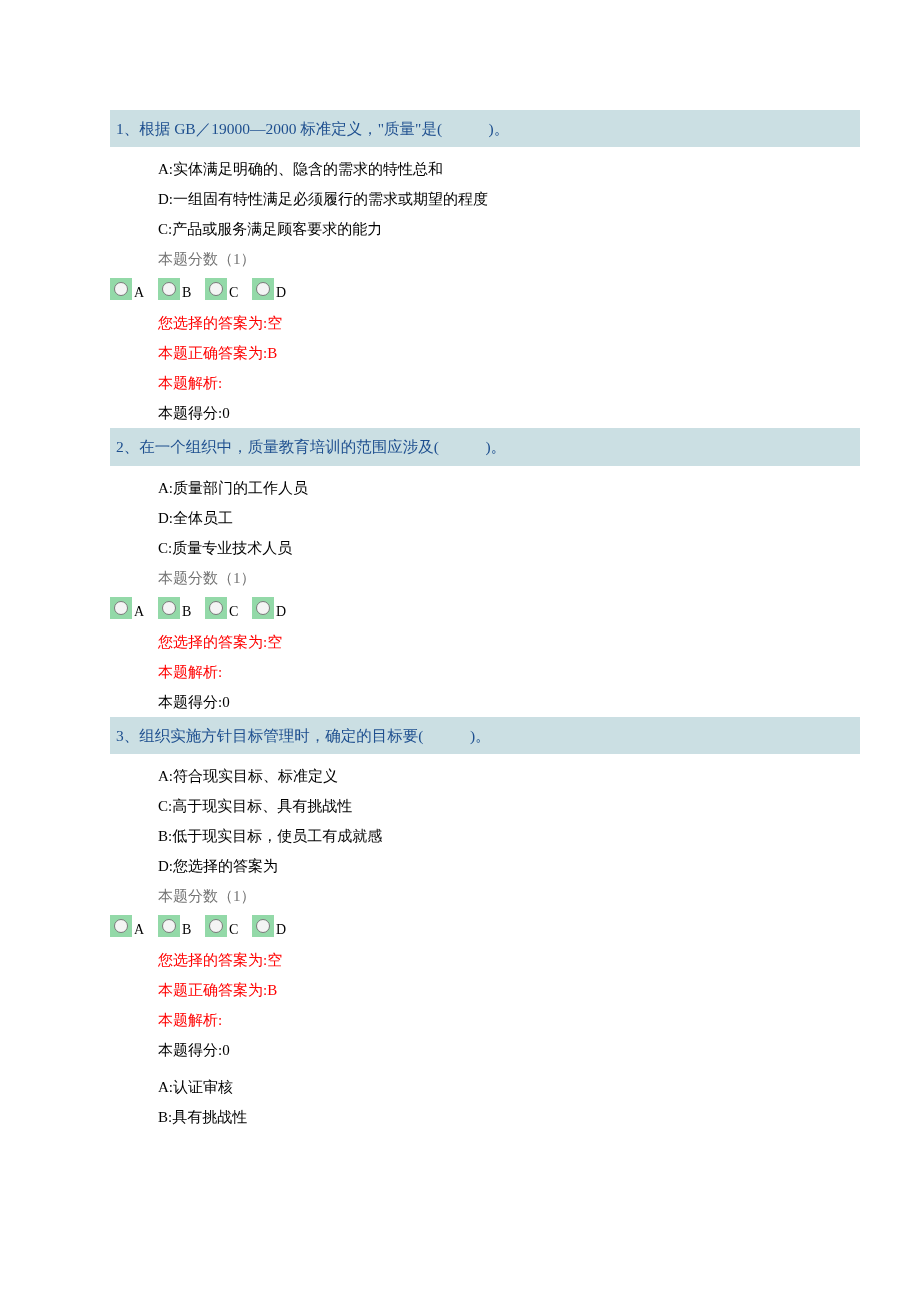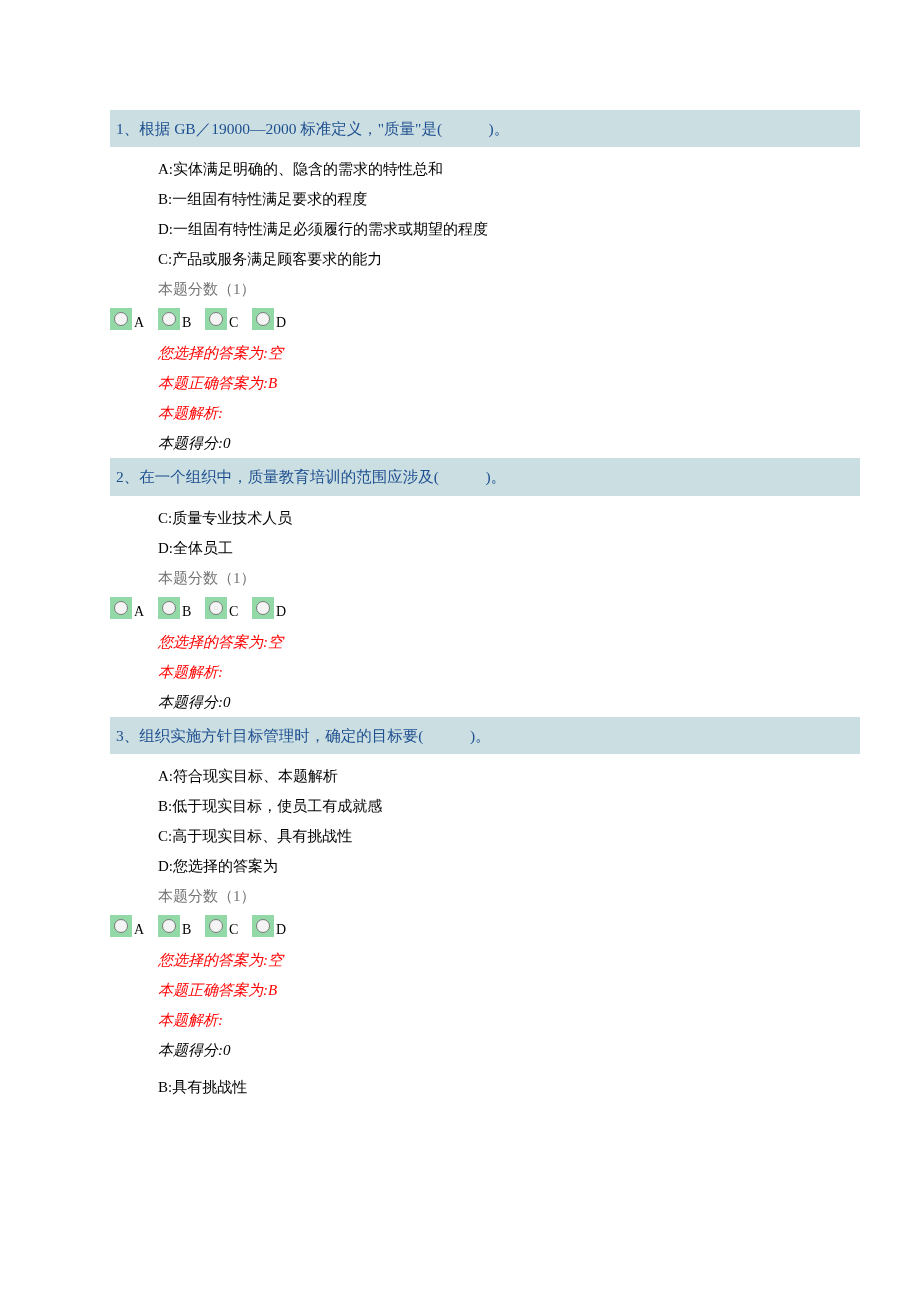--- a/index.html
+++ b/index.html
@@ -63,90 +63,90 @@
     display: inline-block;
     vertical-align: middle;
     margin-right: 10px;
     font-size: 14px;
     position: relative;
     top: 4px;
   }
   .result {
     padding-left: 48px;
     line-height: 2.0;
-    font-style: italic;
   }
   .red {
     color: #ff0000;
   }
 </style>
 </head>
 <body>
 
 <div class="page">
   <div class="content">
 
     <div class="question-title">1、根据 GB／19000—2000 标准定义，"质量"是(　　　)。</div>
     <div class="options">
       <div>A:实体满足明确的、隐含的需求的特性总和</div>
-      <div>B:一组固有特性满足要求的程度</div>
       <div>D:一组固有特性满足必须履行的需求或期望的程度</div>
       <div>C:产品或服务满足顾客要求的能力</div>
     </div>
     <div class="score">本题分数（1）</div>
     <div class="radio-row">
       <span class="radio-box"></span><span class="radio-label">A</span>
       <span class="radio-box"></span><span class="radio-label">B</span>
       <span class="radio-box"></span><span class="radio-label">C</span>
       <span class="radio-box"></span><span class="radio-label">D</span>
     </div>
     <div class="result">
       <div class="red">您选择的答案为:空</div>
       <div class="red">本题正确答案为:B</div>
       <div class="red">本题解析:</div>
       <div>本题得分:0</div>
     </div>
 
     <div class="question-title">2、在一个组织中，质量教育培训的范围应涉及(　　　)。</div>
     <div class="options">
+      <div>A:质量部门的工作人员</div>
+      <div>D:全体员工</div>
       <div>C:质量专业技术人员</div>
-      <div>D:全体员工</div>
     </div>
     <div class="score">本题分数（1）</div>
     <div class="radio-row">
       <span class="radio-box"></span><span class="radio-label">A</span>
       <span class="radio-box"></span><span class="radio-label">B</span>
       <span class="radio-box"></span><span class="radio-label">C</span>
       <span class="radio-box"></span><span class="radio-label">D</span>
     </div>
     <div class="result">
       <div class="red">您选择的答案为:空</div>
       <div class="red">本题解析:</div>
       <div>本题得分:0</div>
     </div>
 
     <div class="question-title">3、组织实施方针目标管理时，确定的目标要(　　　)。</div>
     <div class="options">
-      <div>A:符合现实目标、本题解析</div>
+      <div>A:符合现实目标、标准定义</div>
+      <div>C:高于现实目标、具有挑战性</div>
       <div>B:低于现实目标，使员工有成就感</div>
-      <div>C:高于现实目标、具有挑战性</div>
       <div>D:您选择的答案为</div>
     </div>
     <div class="score">本题分数（1）</div>
     <div class="radio-row">
       <span class="radio-box"></span><span class="radio-label">A</span>
       <span class="radio-box"></span><span class="radio-label">B</span>
       <span class="radio-box"></span><span class="radio-label">C</span>
       <span class="radio-box"></span><span class="radio-label">D</span>
     </div>
     <div class="result">
       <div class="red">您选择的答案为:空</div>
       <div class="red">本题正确答案为:B</div>
       <div class="red">本题解析:</div>
       <div>本题得分:0</div>
     </div>
 
     <div class="options">
+      <div>A:认证审核</div>
       <div>B:具有挑战性</div>
     </div>
 
   </div>
 </div>
 
 </body></html>

